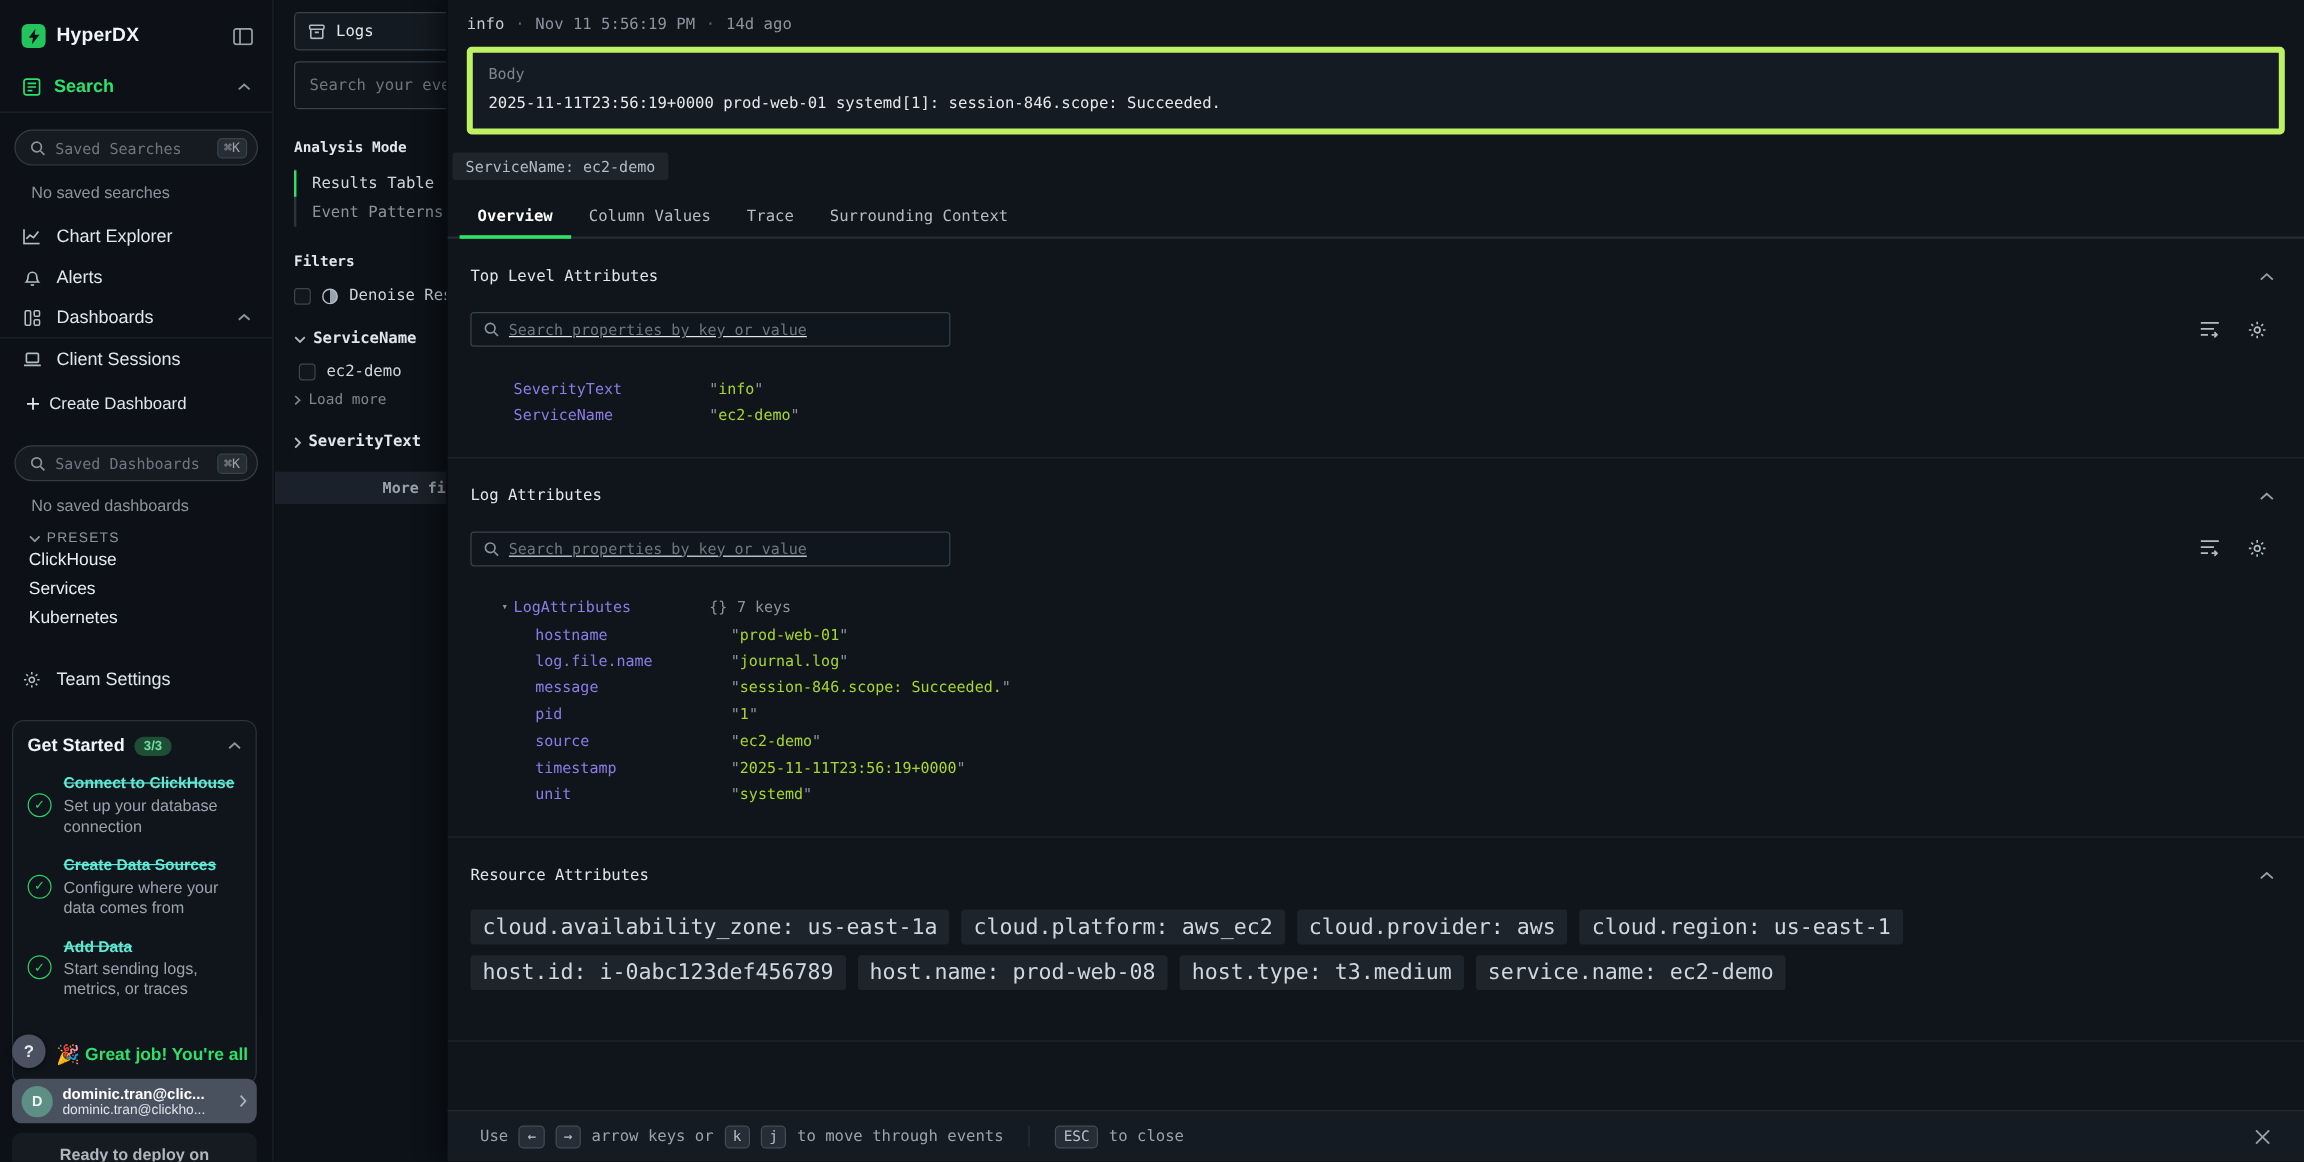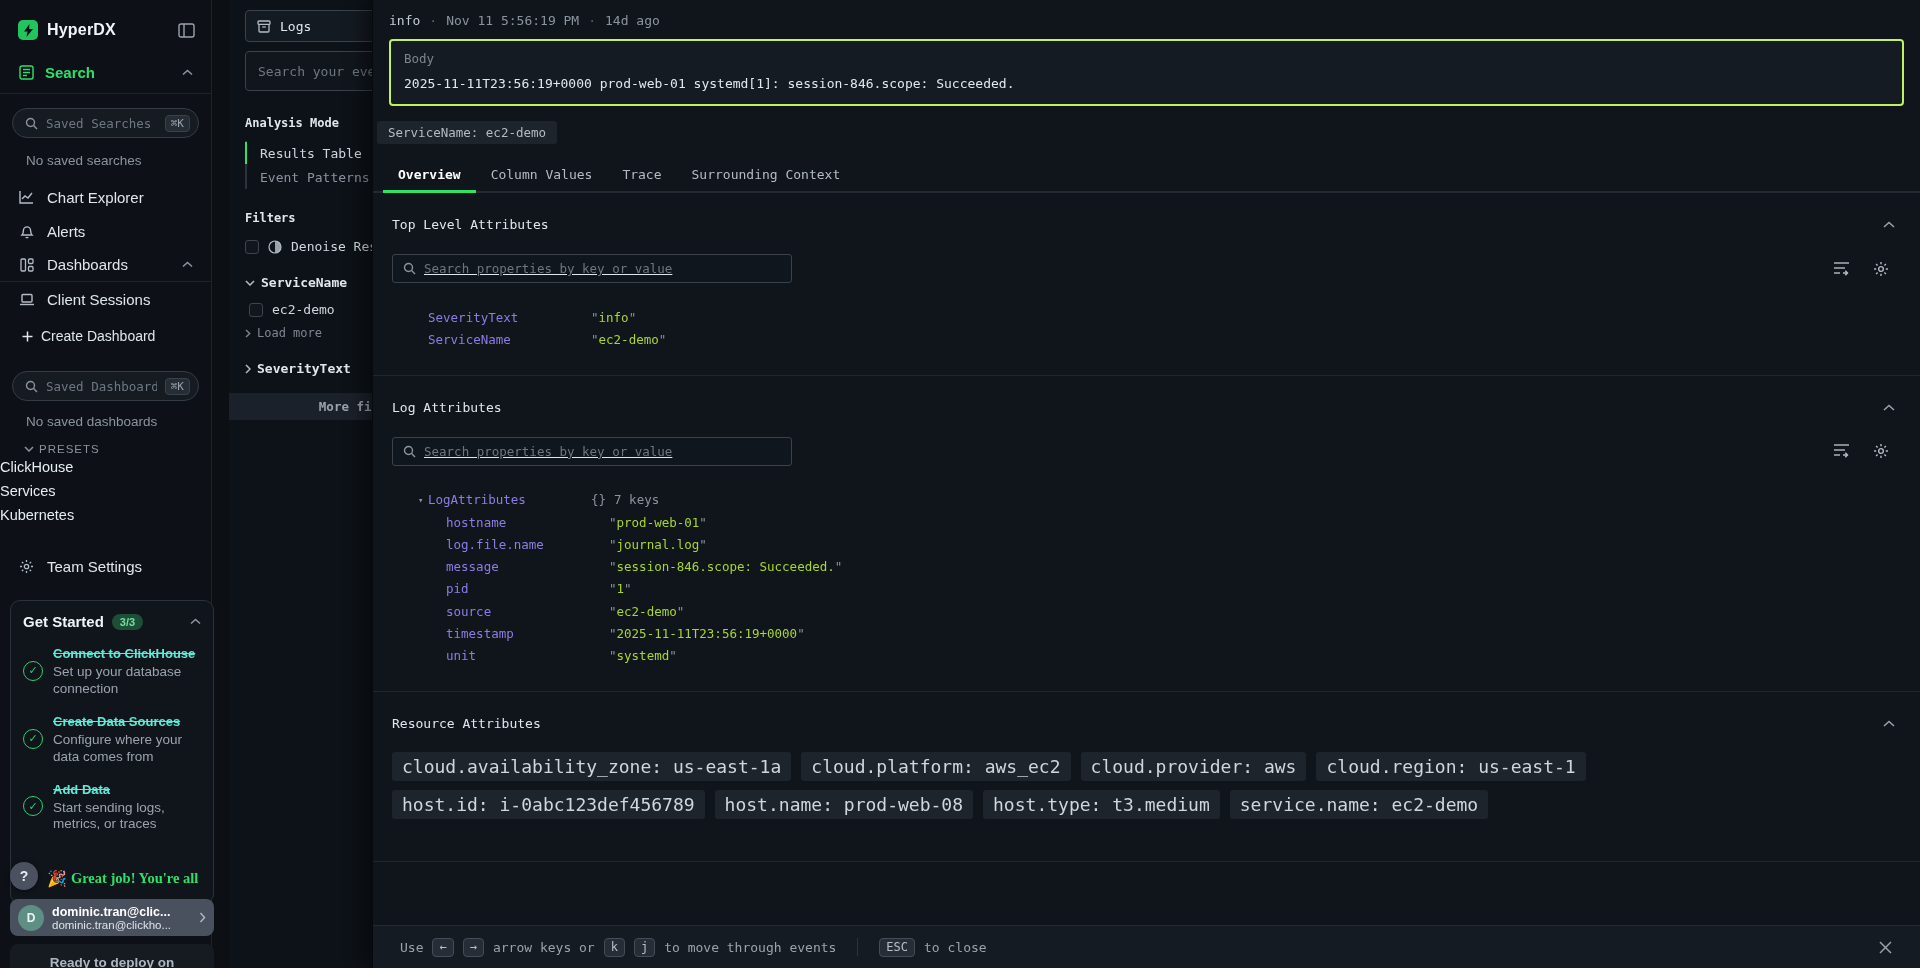--- a/index.html
+++ b/index.html
@@ -4,21 +4,21 @@
 <style>
   * { margin:0; padding:0; box-sizing:border-box; }
   html,body { width:1920px; height:968px; }
   body {
     background:#0c1014; color:#dfe6ec; overflow:hidden; position:relative;
     font-family:"Liberation Sans", sans-serif;
   }
   .mono { font-family:"DejaVu Sans Mono", monospace; }
 
   
-  .sidebar { position:absolute; left:0; top:0; width:212px; height:968px;
+  .sidebar { position:absolute; left:0; top:0; width:228px; height:968px;
     background:#0d1117; border-right:1px solid #1d242b; z-index:2; }
   .side-head { display:flex; align-items:center; padding:20px 16px 10px 18px; }
   .logo-badge { width:20px; height:20px; border-radius:5px; background:#23c45e;
     display:flex; align-items:center; justify-content:center; margin-right:9px; }
   .brand { font-size:16px; font-weight:bold; color:#f0f4f8; letter-spacing:.2px; flex:1; }
   .side-toggle { color:#9aa3ad; display:flex; }
   .side-section-row { display:flex; align-items:center; gap:10px; padding:14px 18px 12px;
     border-bottom:1px solid #1d242b; }
   .side-section-row .lbl { font-size:15px; font-weight:bold; flex:1; }
   .green-txt { color:#2ee06a; }
@@ -34,40 +34,40 @@
   .nav-list { margin-top:12px; }
   .nav-item { display:flex; align-items:center; gap:12px; height:34px; padding:0 18px;
     font-size:15px; color:#dfe6ec; cursor:pointer; }
   .nav-item.bordered { border-bottom:1px solid #1d242b; }
   .nav-item .lbl { flex:1; }
   .nav-ico { color:#b3bcc5; display:flex; width:17px; justify-content:center; }
   .create-dash { display:flex; align-items:center; gap:8px; padding:12px 18px 4px 22px;
     font-size:14px; color:#dfe6ec; cursor:pointer; }
   .presets-row { display:flex; align-items:center; gap:5px; margin:14px 0 0 24px;
     font-size:11.5px; letter-spacing:1px; color:#8b949e; cursor:pointer; }
-  .preset-item { padding:4px 0; font-size:14.5px; color:#e6edf3; cursor:pointer; }
+  .preset-item { margin-left:24px; padding:4px 0; font-size:14.5px; color:#e6edf3; cursor:pointer; }
   .team-settings { margin-top:22px; }
 
   .gs-card { position:absolute; left:10px; top:600px; width:204px; border:1px solid #2b323b;
     border-radius:10px; background:#10151b; padding:12px 12px 70px; }
   .gs-head { display:flex; align-items:center; gap:8px; }
   .gs-title { font-size:15px; font-weight:bold; color:#f0f4f8; }
   .gs-badge { background:#1f4e36; color:#6fe09f; border-radius:10px; font-size:11px;
     font-weight:bold; padding:2px 8px; }
   .gs-head .chev { margin-left:auto; }
   .gs-item { display:flex; gap:10px; margin-top:14px; }
   .gs-check { width:20px; height:20px; border:1.5px solid #2bd069; border-radius:50%; flex:none;
     display:flex; align-items:center; justify-content:center; color:#2bd069; font-size:11px;
     align-self:center; }
   .gs-item-title { font-size:13px; font-weight:bold; color:#5eead4; text-decoration:line-through; }
   .gs-item-desc { font-size:13.5px; color:#9aa3ae; margin-top:2px; line-height:1.25; }
   .gs-done { position:absolute; left:36px; top:268px; width:170px; display:flex; gap:4px;
     align-items:center; }
   .gs-done .txt { color:#2ee06a; font-weight:bold; font-size:14.5px; white-space:nowrap;
-    overflow:hidden;font-family:Liberation Serif, serif; }
+    overflow:hidden; }
   .help-fab { position:absolute; left:10px; top:862px; width:28px; height:28px; border-radius:50%;
     background:#4b5160; color:#e6edf3; display:flex; align-items:center; justify-content:center;
     font-size:14px; font-weight:bold; z-index:6; box-shadow:0 1px 4px rgba(0,0,0,.5); }
   .user-card { position:absolute; left:10px; top:899px; width:204px; height:37px; background:#4a515e;
     border-radius:8px; display:flex; align-items:center; gap:8px; padding:0 8px; z-index:5; }
   .avatar { width:26px; height:26px; border-radius:50%; background:#5d8f85; color:#eef5f2;
     font-size:12px; font-weight:bold; display:flex; align-items:center; justify-content:center; flex:none; }
   .user-lines { flex:1; min-width:0; }
   .user-name { font-size:12.5px; font-weight:bold; color:#ffffff; white-space:nowrap; overflow:hidden; }
   .user-email { font-size:11.5px; color:#dde2e8; white-space:nowrap; overflow:hidden; }
@@ -105,21 +105,21 @@
 
   
   .drawer { position:absolute; left:372px; top:0; right:0; height:968px; background:#10151c;
     border-left:1px solid #070a0d; box-shadow:-8px 0 18px rgba(0,0,0,.45); z-index:3;
     font-family:"DejaVu Sans Mono", monospace; }
   .d-head { padding:13px 16px 0; }
   .d-meta { font-size:13px; display:flex; gap:9px; align-items:center; }
   .d-sev { color:#c3ccd5; }
   .d-dot { color:#5b6570; }
   .d-time, .d-ago { color:#8b949e; }
-  .body-card { margin-top:11px; border:2px solid #bef264; background:#151b22; border-radius:4px;
+  .body-card { margin-top:11px; border:5px solid #bef264; background:#151b22; border-radius:4px;
     padding:10px 13px 13px; }
   .body-lbl { font-size:12.5px; color:#7d8690; }
   .body-val { margin-top:10px; font-size:13px; color:#e2e8ee; white-space:nowrap; overflow:hidden; }
   .svc-chip { display:inline-block; margin:15px 0 0 4px; background:#1d242c; border-radius:3px;
     padding:4px 11px; font-size:12.5px; color:#b3bcc5; }
   .tabs { margin-top:14px; display:flex; padding-left:10px; border-bottom:2px solid #232a32; }
   .tab { padding:9px 15px 8px; font-size:13px; color:#b3bcc5; cursor:pointer; margin-bottom:-2px;
     border-bottom:3px solid transparent; }
   .tab.active { color:#ffffff; font-weight:bold; border-bottom-color:#2fe26b; }
 

